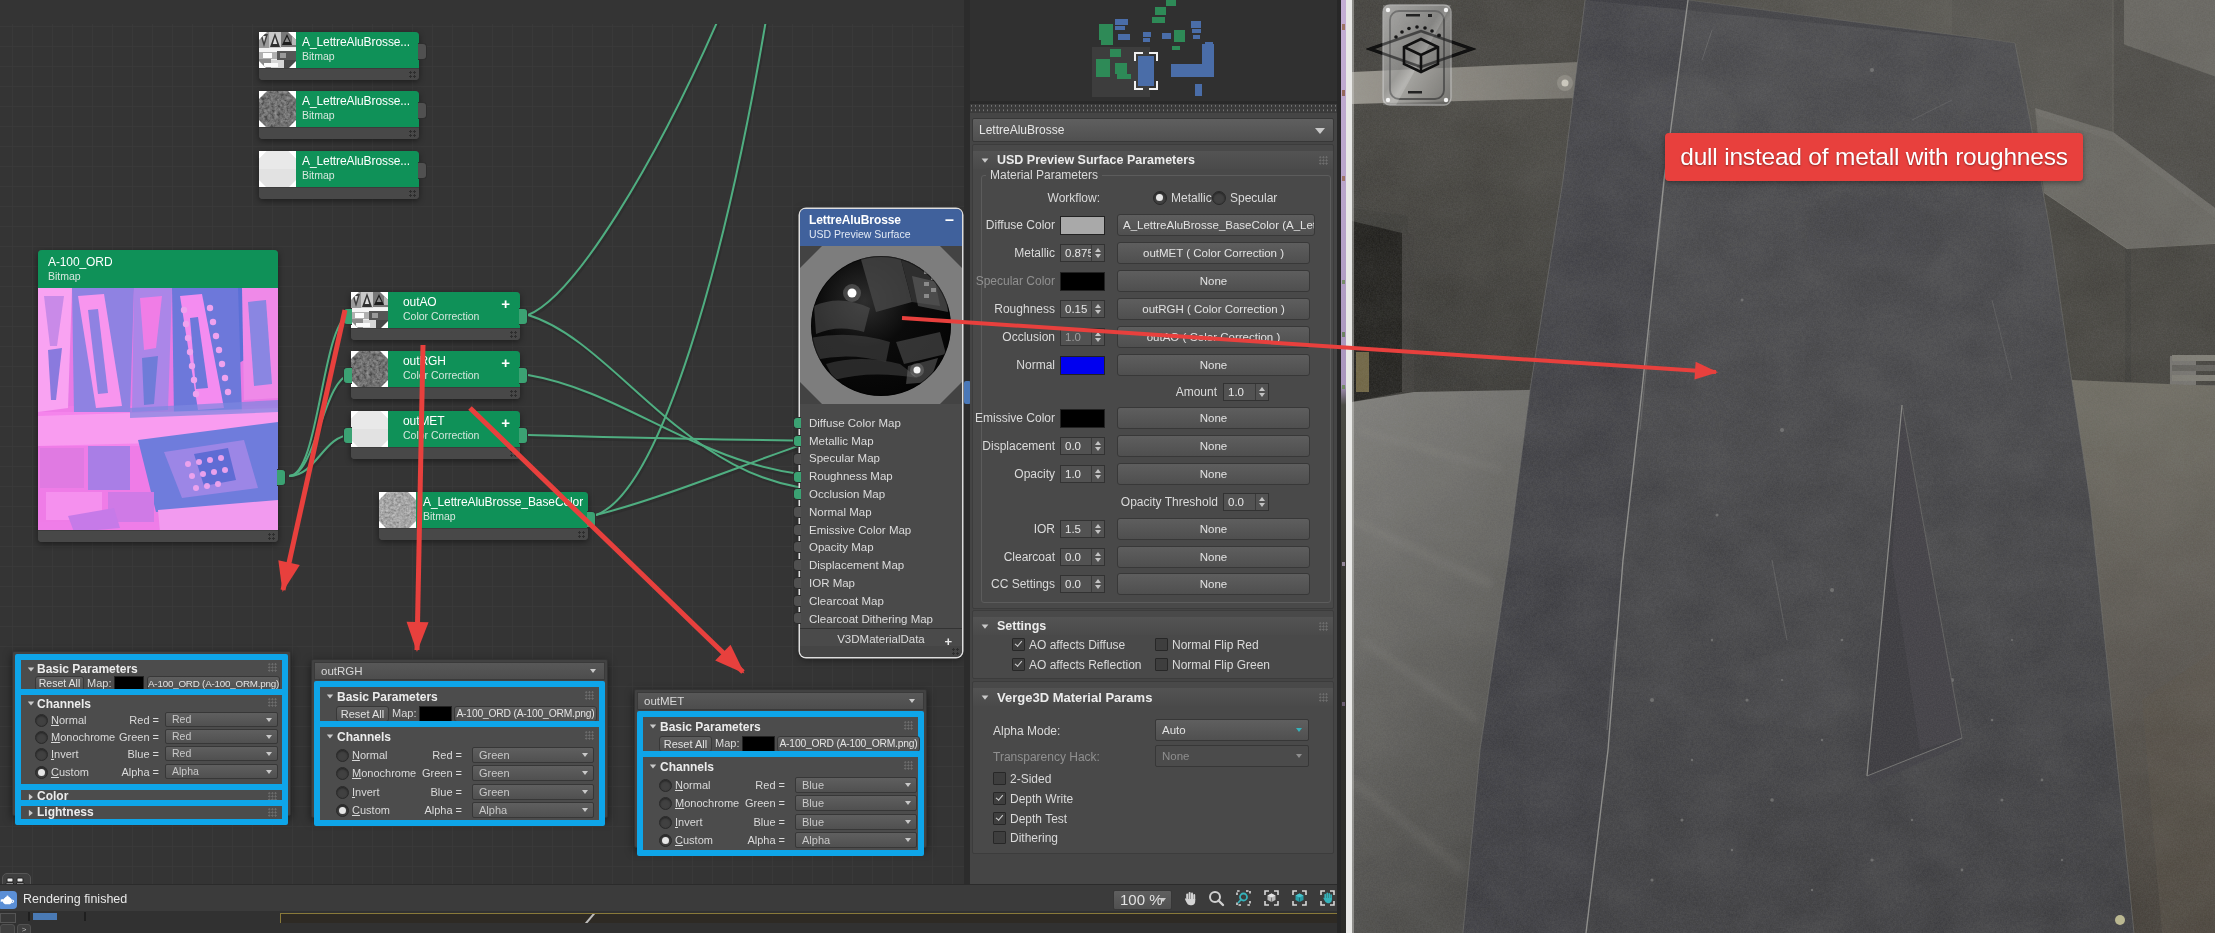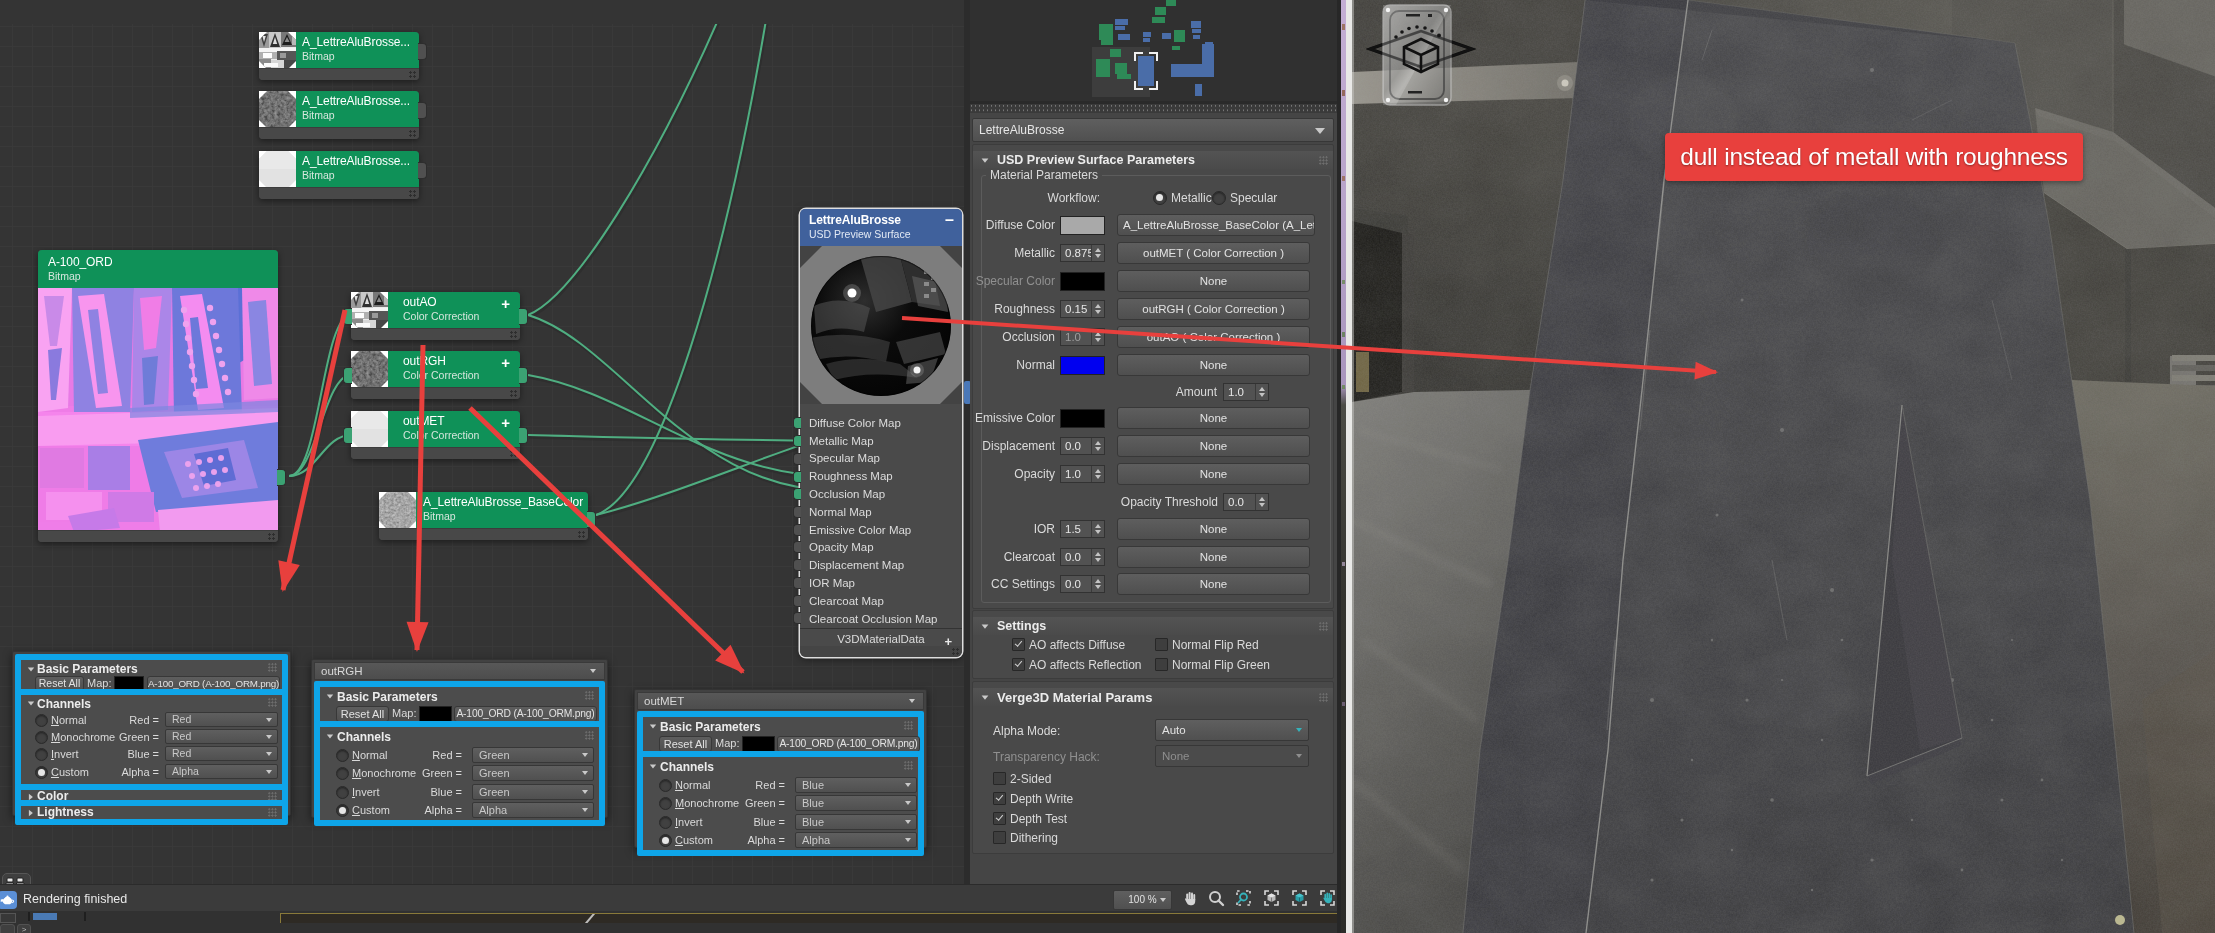--- a/index.html
+++ b/index.html
@@ -67,21 +67,21 @@
   .spin.dis{color:#9e9e9e;}
   .cb{position:absolute;width:11px;height:11px;background:#3e3e3e;border:1px solid #272727;border-radius:1px;}
   .cb.checked::after{content:'';position:absolute;left:2px;top:1.5px;width:5.5px;height:3px;
       border-left:1.6px solid #d4d4d4;border-bottom:1.6px solid #d4d4d4;transform:rotate(-50deg);}
   .underl{text-decoration:underline;}
   
   #mpanel{position:absolute;left:970px;top:0;width:367px;height:884px;background:#454545;}
   .roll{position:absolute;left:2px;right:3px;background:#494949;border:1px solid #3c3c3c;border-radius:2px;}
   .rollhead{position:absolute;left:0;right:0;top:0;height:18px;background:linear-gradient(#535353,#4a4a4a);margin-top:6px;}
   
-  #statusbar{position:absolute;left:0;top:884px;width:1341px;height:27px;background:#3b3b3b;border-top:1px solid #2b2b2b;text-align:center;}
+  #statusbar{position:absolute;left:0;top:884px;width:1341px;height:27px;background:#3b3b3b;border-top:1px solid #2b2b2b;}
   #bottomstrip{position:absolute;left:0;top:911px;width:1341px;height:22px;background:#313131;}
   
   #vframe{position:absolute;left:1337px;top:0;width:4px;height:933px;background:#272727;}
   #sliver1{position:absolute;left:1341px;top:0;width:5px;height:933px;
      background:linear-gradient(#c4aed4 0,#b8a4ca 200px,#a995bd 385px,#4c4c46 405px,#34342f 600px,#2c2c29 933px);}
   #sliver2{position:absolute;left:1346px;top:0;width:6px;height:933px;background:#e9e9e7;}
   #viewport{position:absolute;left:1352px;top:0;width:863px;height:933px;overflow:hidden;background:#55534e;}
   #vlabel{position:absolute;left:313px;top:133px;width:418px;height:48px;background:#e8403d;border-radius:4px;
      box-shadow:0 2px 5px rgba(0,0,0,.35);color:#fff;font-size:24.5px;text-align:center;line-height:48px;letter-spacing:-0.2px;
      text-shadow:0 1px 2px rgba(0,0,0,.4);white-space:nowrap;}
@@ -420,21 +420,21 @@
       <div class="slot">Metallic Map</div>
       <div class="slot">Specular Map</div>
       <div class="slot">Roughness Map</div>
       <div class="slot">Occlusion Map</div>
       <div class="slot">Normal Map</div>
       <div class="slot">Emissive Color Map</div>
       <div class="slot">Opacity Map</div>
       <div class="slot">Displacement Map</div>
       <div class="slot">IOR Map</div>
       <div class="slot">Clearcoat Map</div>
-      <div class="slot">Clearcoat Occlusion Map</div>
+      <div class="slot">Clearcoat Dithering Map</div>
     </div>
     <div class="abs" style="left:0;right:0;top:419px;height:1px;background:#333"></div>
     <div class="abs" style="left:0;right:0;top:424px;height:18px;text-align:center;font-size:11.5px;color:#dcdcdc">V3DMaterialData</div>
     <div class="plus" style="right:10px;top:426px;color:#e8e8e8;font-size:13px">+</div>
     <div class="nfoot" style="background:#454545;border-top:none;border-radius:0 0 6px 6px">
           <span class="grip"></span>
         </div>
     <div class="sock in green sm" style="left:-7px;top:208px"></div>
     <div class="sock in green sm" style="left:-7px;top:226px"></div>
     <div class="sock in sm" style="left:-7px;top:244px"></div>
@@ -831,21 +831,21 @@
 <div id="statusbar">
   <svg class="abs" style="left:-2px;top:6px" width="19" height="18" viewBox="0 0 19 18">
     <rect width="19" height="18" rx="4" fill="#5b8fd6"></rect>
     <path d="M6.5,7 L12.5,7 Q14.2,8.2 14.2,10.2 Q14.2,12.3 12,13.2 L7,13.2 Q4.8,12.3 4.8,10.2 Q4.8,8.2 6.5,7 Z" fill="#fff"></path>
     <path d="M5.5,8 L2.8,8.6 L2.6,10.8 L5,10.4 Z" fill="#fff"></path>
     <path d="M14,8.6 Q16.4,9 16.2,10.6 Q16,11.9 14,12.2 L14,11.2 Q15.2,11 15.2,10.4 Q15.2,9.8 13.9,9.5 Z" fill="#fff"></path>
     <ellipse cx="9.5" cy="6.8" rx="2.6" ry="1" fill="#fff"></ellipse>
     <circle cx="9.5" cy="5.6" r="1.1" fill="#fff"></circle>
   </svg>
   <div class="lbl" style="left:23px;top:7px;font-size:12.5px;color:#e8e8e8">Rendering finished</div>
-  <div class="combo" style="left:1113px;top:5px;width:57px;height:18px;line-height:18px;font-size:10px;color:#e2e2e2">
+  <div class="combo" style="left:1113px;top:5px;width:57px;height:18px;line-height:18px;font-size:15px;color:#e2e2e2">
     <span class="cv">100 %</span>
         <span class="carr" style="right:5px"></span>
   </div>
   <svg class="abs" style="left:1181px;top:4px" width="160" height="20" viewBox="0 0 160 20">
     <g fill="#d4d4d4">
       <rect x="5.2" y="4.5" width="2" height="7" rx="1"></rect>
       <rect x="7.6" y="3" width="2" height="8" rx="1"></rect>
       <rect x="10" y="3.5" width="2" height="8" rx="1"></rect>
       <rect x="12.3" y="5" width="1.9" height="7" rx="0.95"></rect>
       <path d="M5.2,10 L14.2,10 L14.2,12.5 Q14.2,15.5 11,16.3 L9.2,16.3 Q6.4,15.8 5.6,13.4 L4.2,10.8 Q3.8,9.6 4.6,9.2 Q5.2,9 5.2,10 Z"></path>

